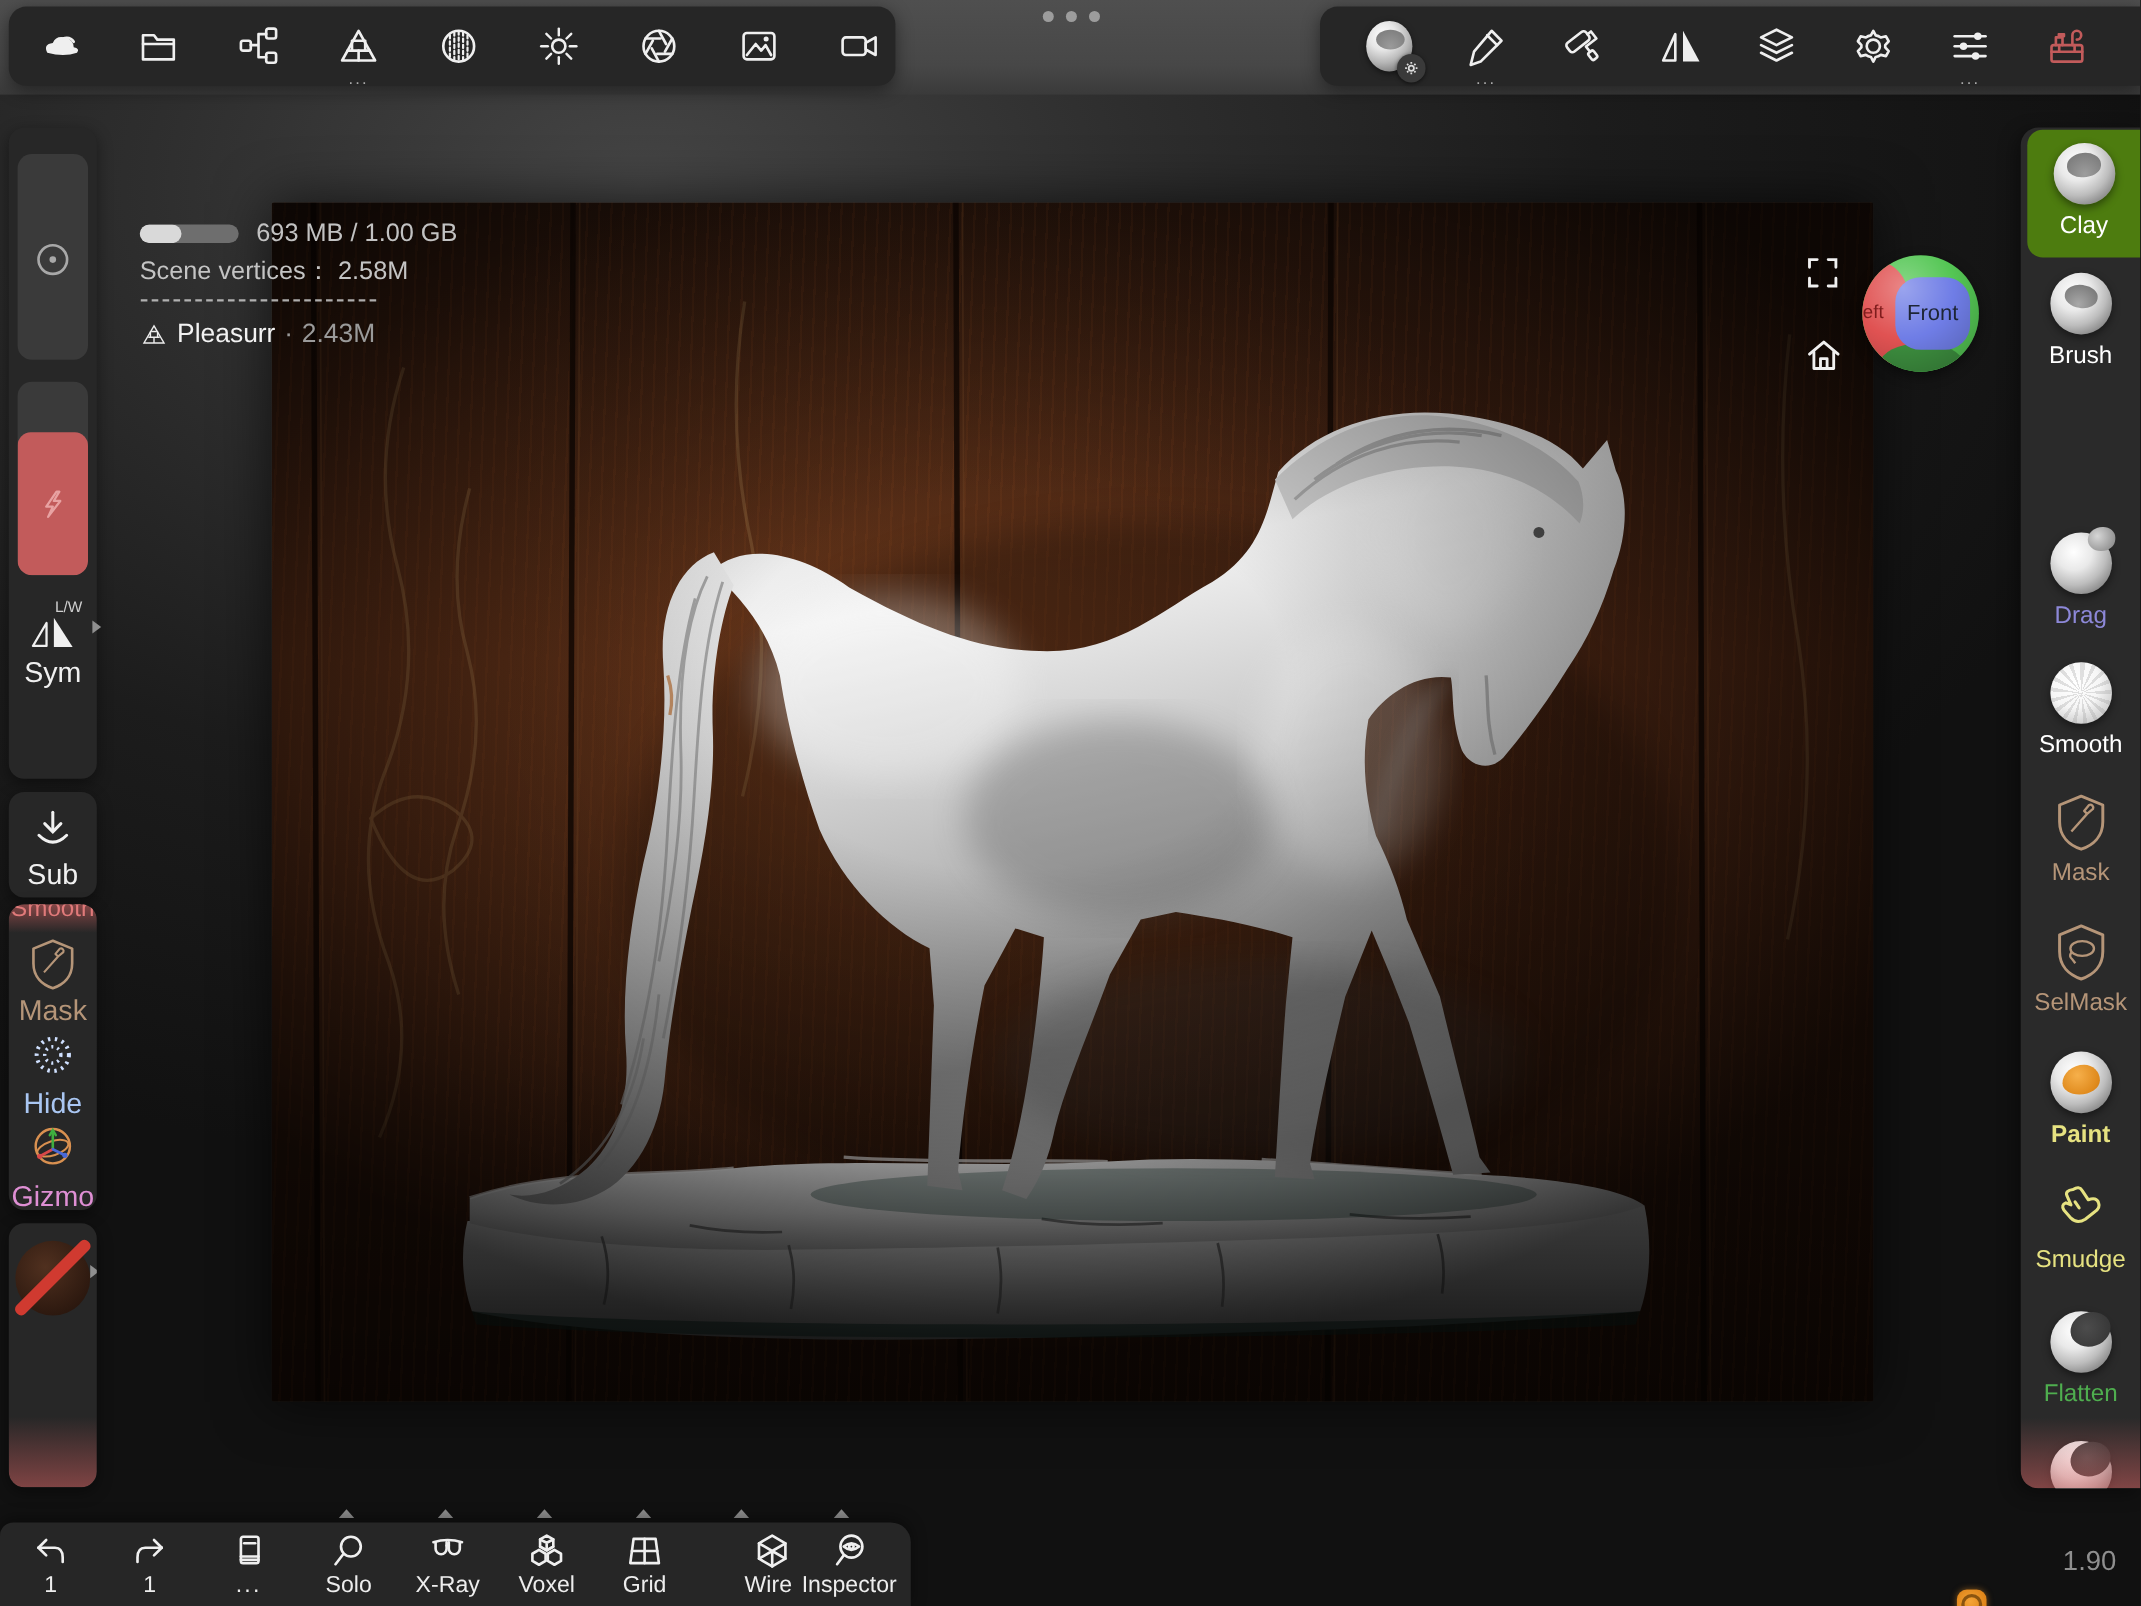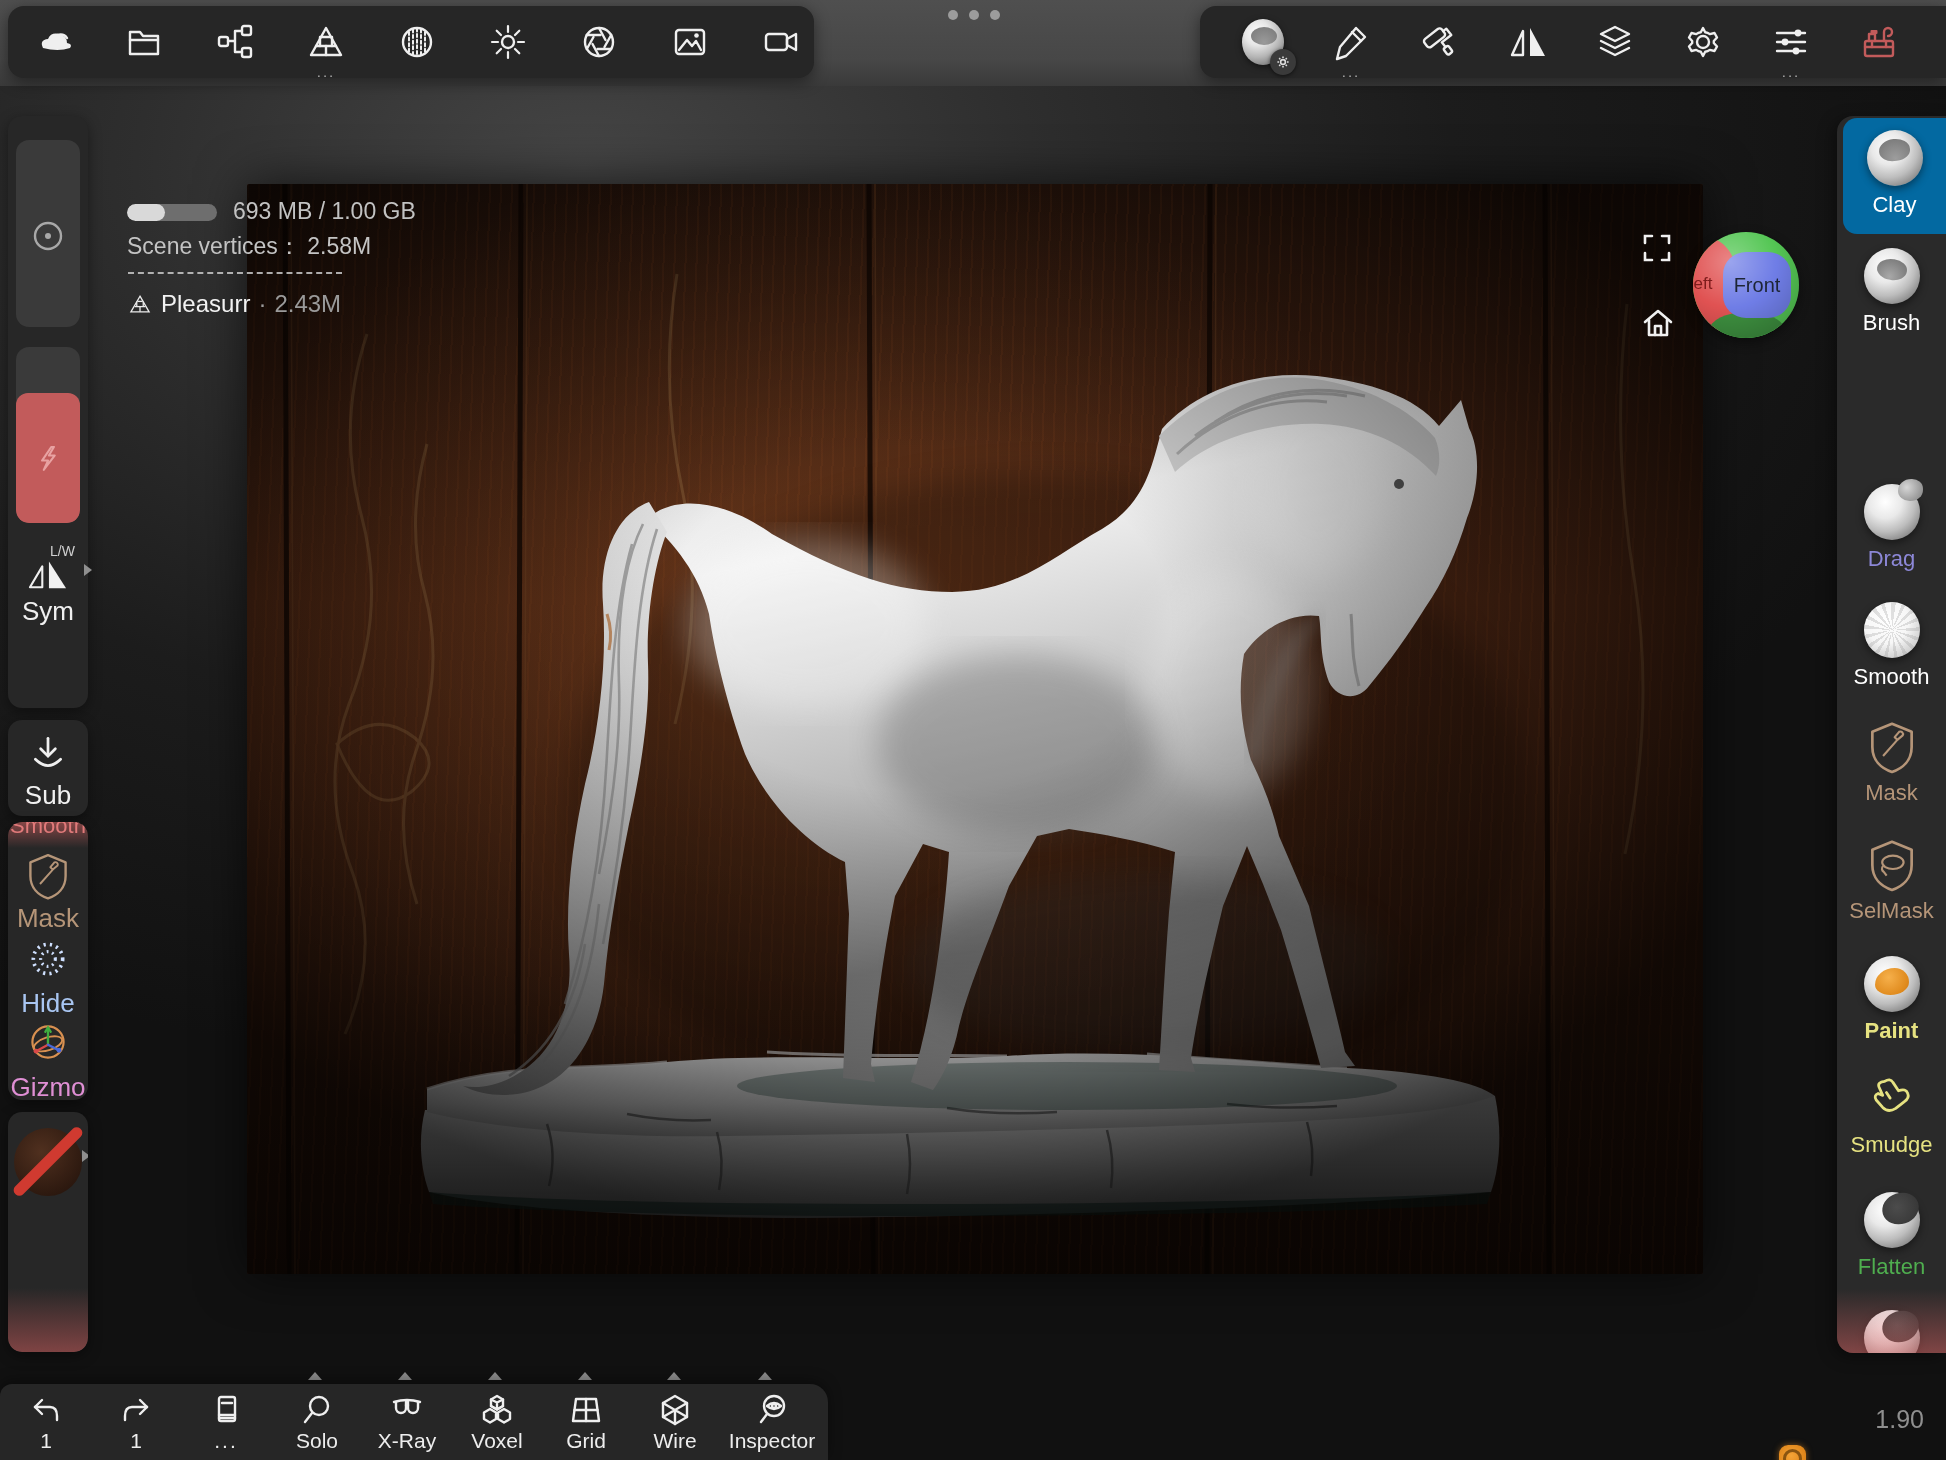--- a/index.html
+++ b/index.html
@@ -68,21 +68,21 @@
   .tan{color:#b59578;} .lblue{color:#a9c6f2;} .pink{color:#df8fd4;} .redlbl{color:#e07a7a;}
   .glow-top{position:absolute;left:0;top:0;width:100%;height:26px;background:linear-gradient(180deg,rgba(214,96,96,.55),rgba(214,96,96,0));border-radius:14px 14px 0 0;}
   .glow-bot{position:absolute;left:0;bottom:0;width:100%;height:64px;background:linear-gradient(0deg,rgba(214,96,96,.5),rgba(214,96,96,0));border-radius:0 0 14px 14px;}
   .clipwrap{position:absolute;left:0;top:0;width:100%;height:15px;overflow:hidden;text-align:center;}
   .clipwrap span{display:inline-block;transform:translateY(-9px);font-size:22px;}
   #nosphere{position:absolute;left:50%;transform:translateX(-50%);top:16px;width:68px;height:68px;border-radius:50%;background:radial-gradient(circle at 40% 35%,#50301f,#2a170e 78%);overflow:visible;}
   #nosphere::after{content:"";position:absolute;left:-12px;top:28px;width:92px;height:11px;background:#d03a30;border-radius:5px;transform:rotate(-45deg);}
   
   #rrail{position:absolute;right:0;top:116px;width:109px;height:1237px;background:#2a2a2a;border-radius:16px 0 0 16px;box-shadow:-4px 4px 16px rgba(0,0,0,.4);overflow:hidden;}
   .rtool{position:absolute;left:0;width:100%;height:116px;display:flex;flex-direction:column;align-items:center;justify-content:flex-start;padding-top:12px;box-sizing:border-box;}
-  .rtool.sel{background:#0369a1;border-radius:14px 0 0 14px;left:6px;width:103px;}
+  .rtool.sel{background:#4d7c0f;border-radius:14px 0 0 14px;left:6px;width:103px;}
   .rtool .rlbl{margin-top:6px;font-size:22px;}
   .sphere{width:56px;height:56px;border-radius:50%;position:relative;flex:0 0 auto;background:radial-gradient(circle at 38% 32%,#fff 0%,#e9e9e9 32%,#bdbdbd 58%,#828282 82%,#5f5f5f 100%);box-shadow:0 3px 8px rgba(0,0,0,.45);}
   .sphere::after{content:"";position:absolute;}
   .sp-clay::after{left:12px;top:9px;width:31px;height:22px;border-radius:50% 50% 46% 46%;background:radial-gradient(circle at 50% 88%,#9d9d9d,#747474);transform:rotate(-6deg);}
   .sp-brush::after{left:13px;top:11px;width:30px;height:21px;border-radius:52% 48% 50% 50%;background:radial-gradient(circle at 45% 85%,#a8a8a8,#6f6f6f);transform:rotate(8deg);}
   .sp-move::after,.sp-drag::after{right:-3px;top:-5px;width:25px;height:22px;border-radius:55% 45% 52% 48%;background:radial-gradient(circle at 35% 38%,#d6d6d6,#8b8b8b 85%);}
   .sp-smooth{background:radial-gradient(circle at 40% 34%,#fff 0%,#f6f6f6 45%,#d2d2d2 74%,#a5a5a5 100%);}
   .sp-smooth::after{inset:0;border-radius:50%;background:repeating-conic-gradient(rgba(150,150,150,.28) 0 8deg,rgba(255,255,255,0) 8deg 21deg);}
   .sp-paint::after{left:11px;top:12px;width:34px;height:27px;border-radius:58% 42% 55% 45%/62% 52% 48% 38%;background:radial-gradient(circle at 40% 35%,#f6b04b,#e08b1e 68%,#c97714);}
   .sp-flatten::after{right:1px;top:1px;width:37px;height:31px;border-radius:50%;background:radial-gradient(circle at 42% 42%,#4c4c4c,#363636 85%);transform:rotate(-18deg);}
@@ -648,21 +648,21 @@
       <span class="blbl">Voxel</span>
     </div>
     <div class="bbtn" style="width:88px;">
       <svg viewBox="0 0 36 36">
           <path d="M8 7 H28 L31 29 H5 Z"></path>
           <line x1="18" y1="7" x2="18" y2="29"></line>
           <line x1="6.5" y1="18" x2="29.5" y2="18"></line>
         </svg>
       <span class="blbl">Grid</span>
     </div>
-    <div class="bbtn" style="width:90px;">
+    <div class="bbtn" style="width:90px;align-items:flex-end;">
       <svg viewBox="0 0 36 36">
           <path d="M18 4 L30 11 V25 L18 32 L6 25 V11 Z"></path>
           <path d="M6 11 L18 18 L30 11 M18 18 V32 M6 25 L18 18 M18 18 L30 25"></path>
         </svg>
       <span class="blbl">Wire</span>
     </div>
     <div class="bbtn" style="width:104px;text-align:right;">
       <svg viewBox="0 0 36 36">
           <circle cx="20" cy="14" r="10"></circle>
           <path d="M13 14 q7 -6 14 0 q-7 6 -14 0 Z"></path>

